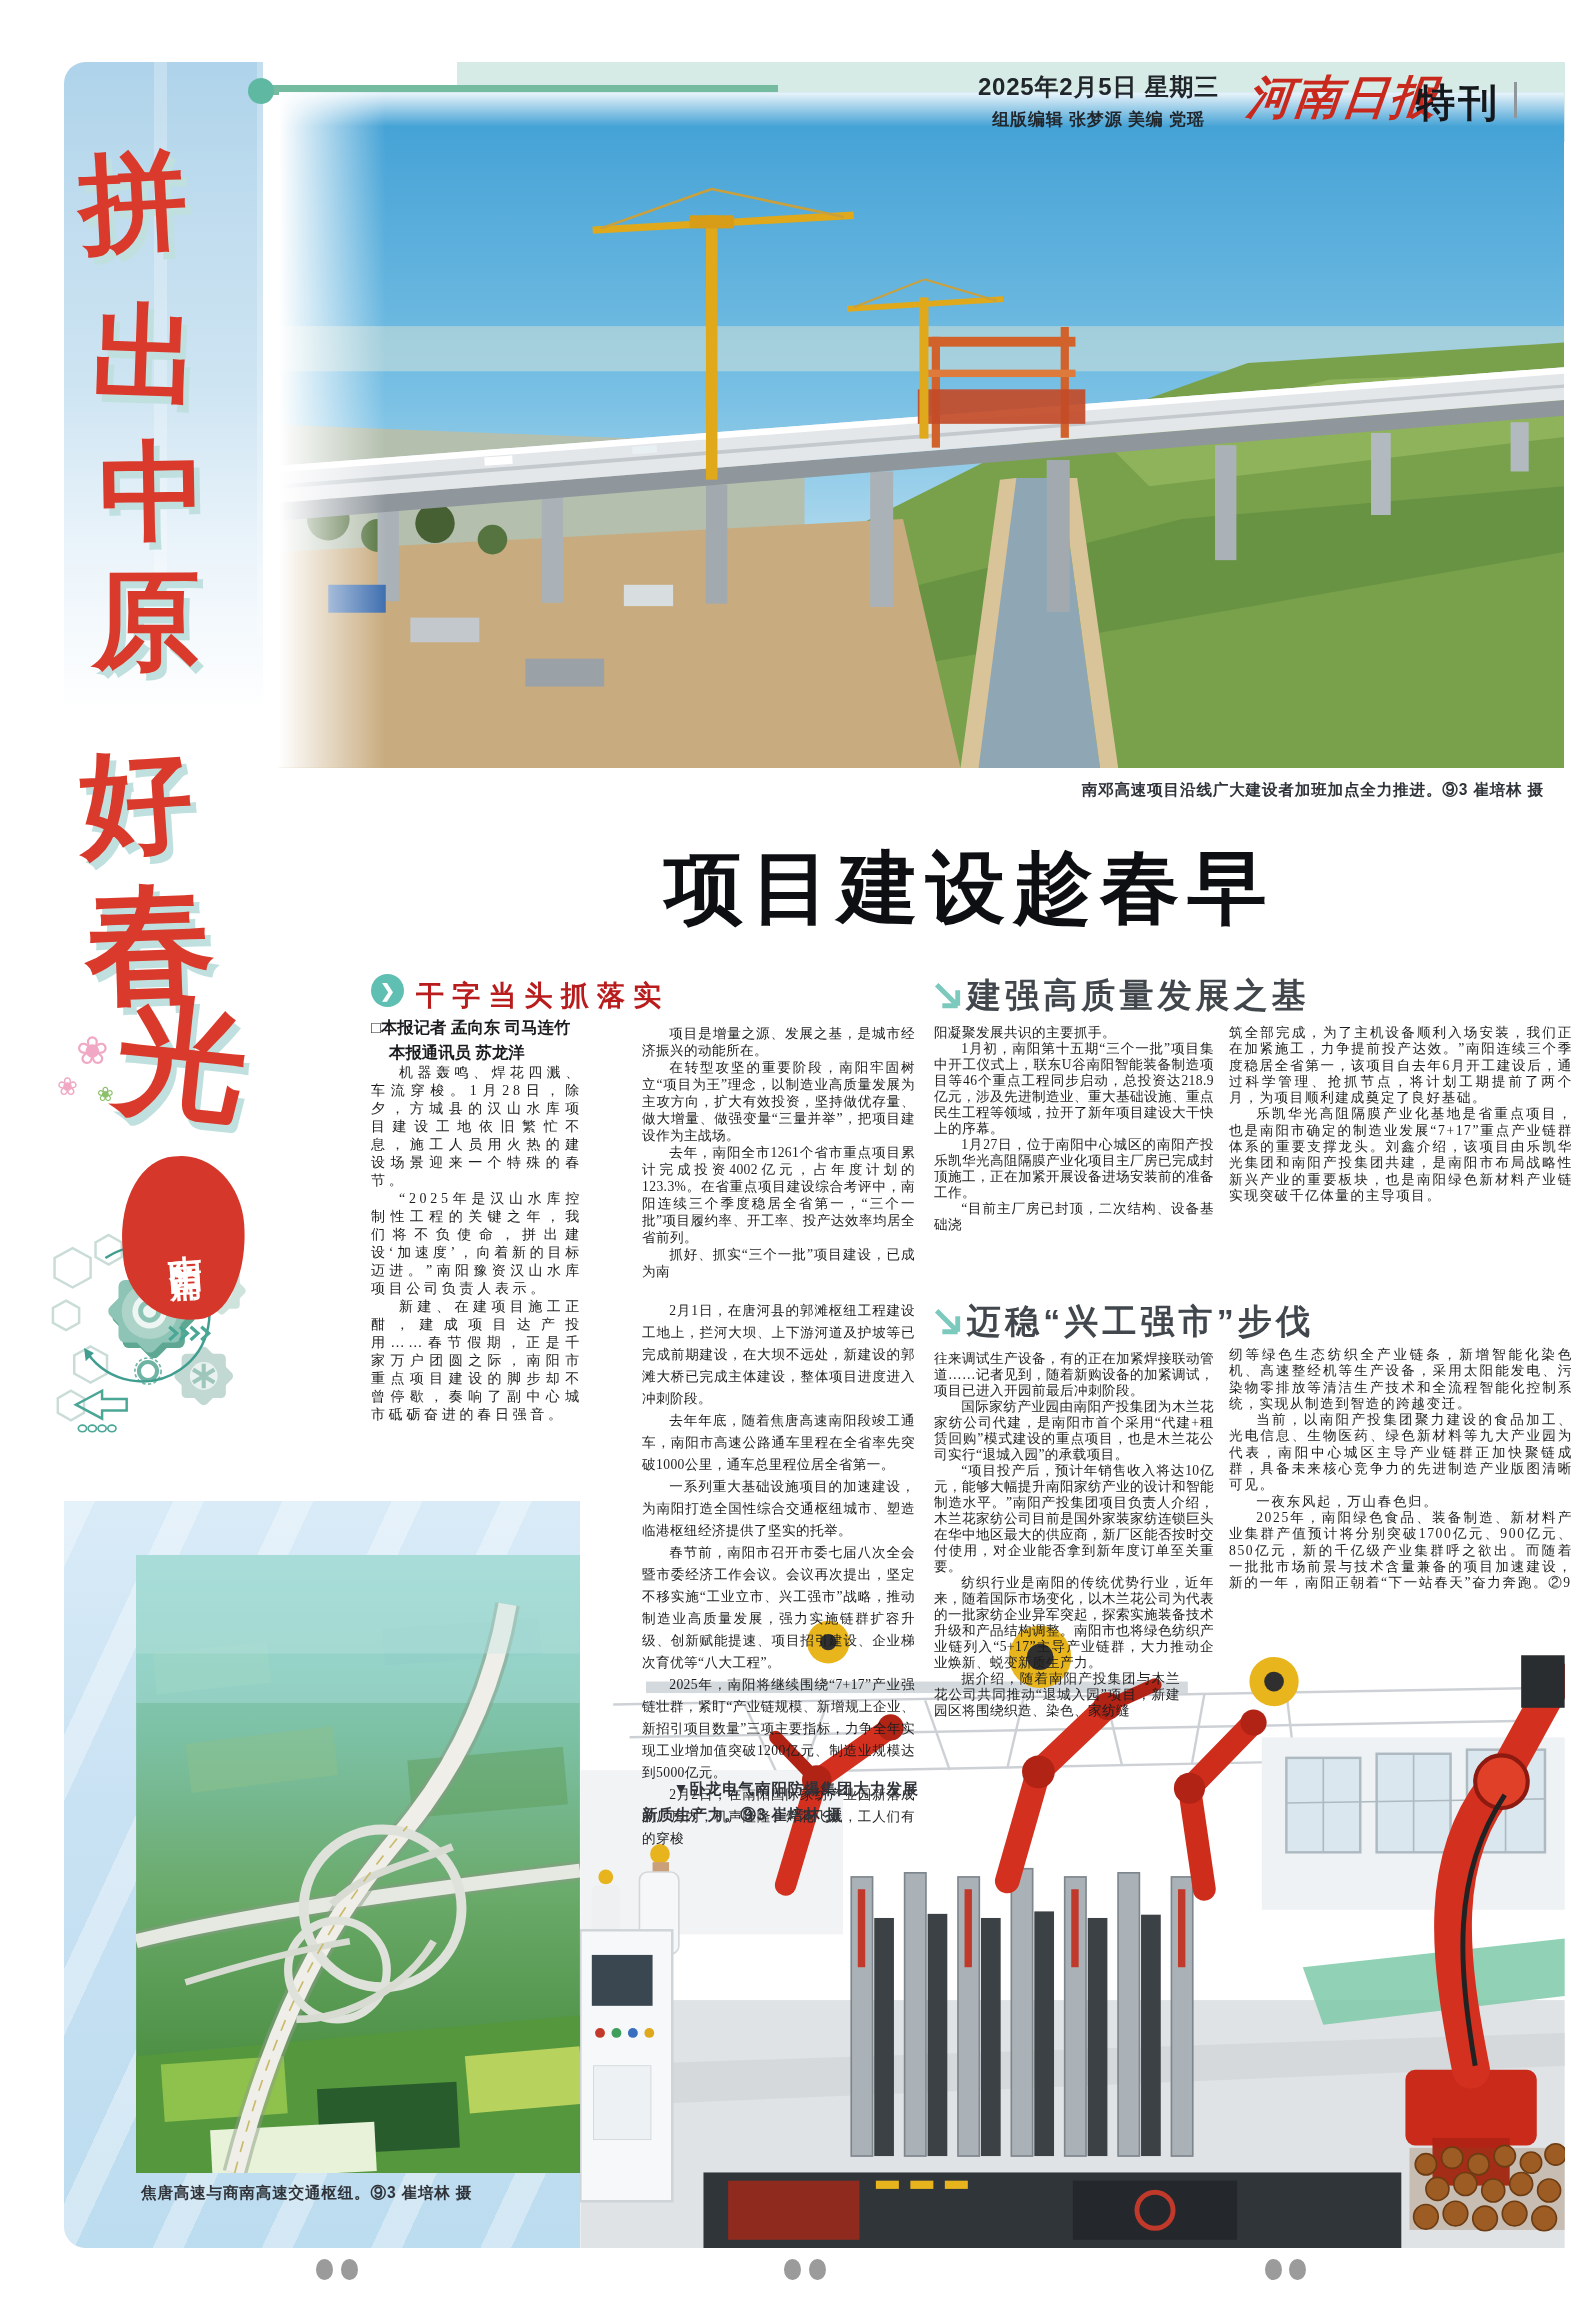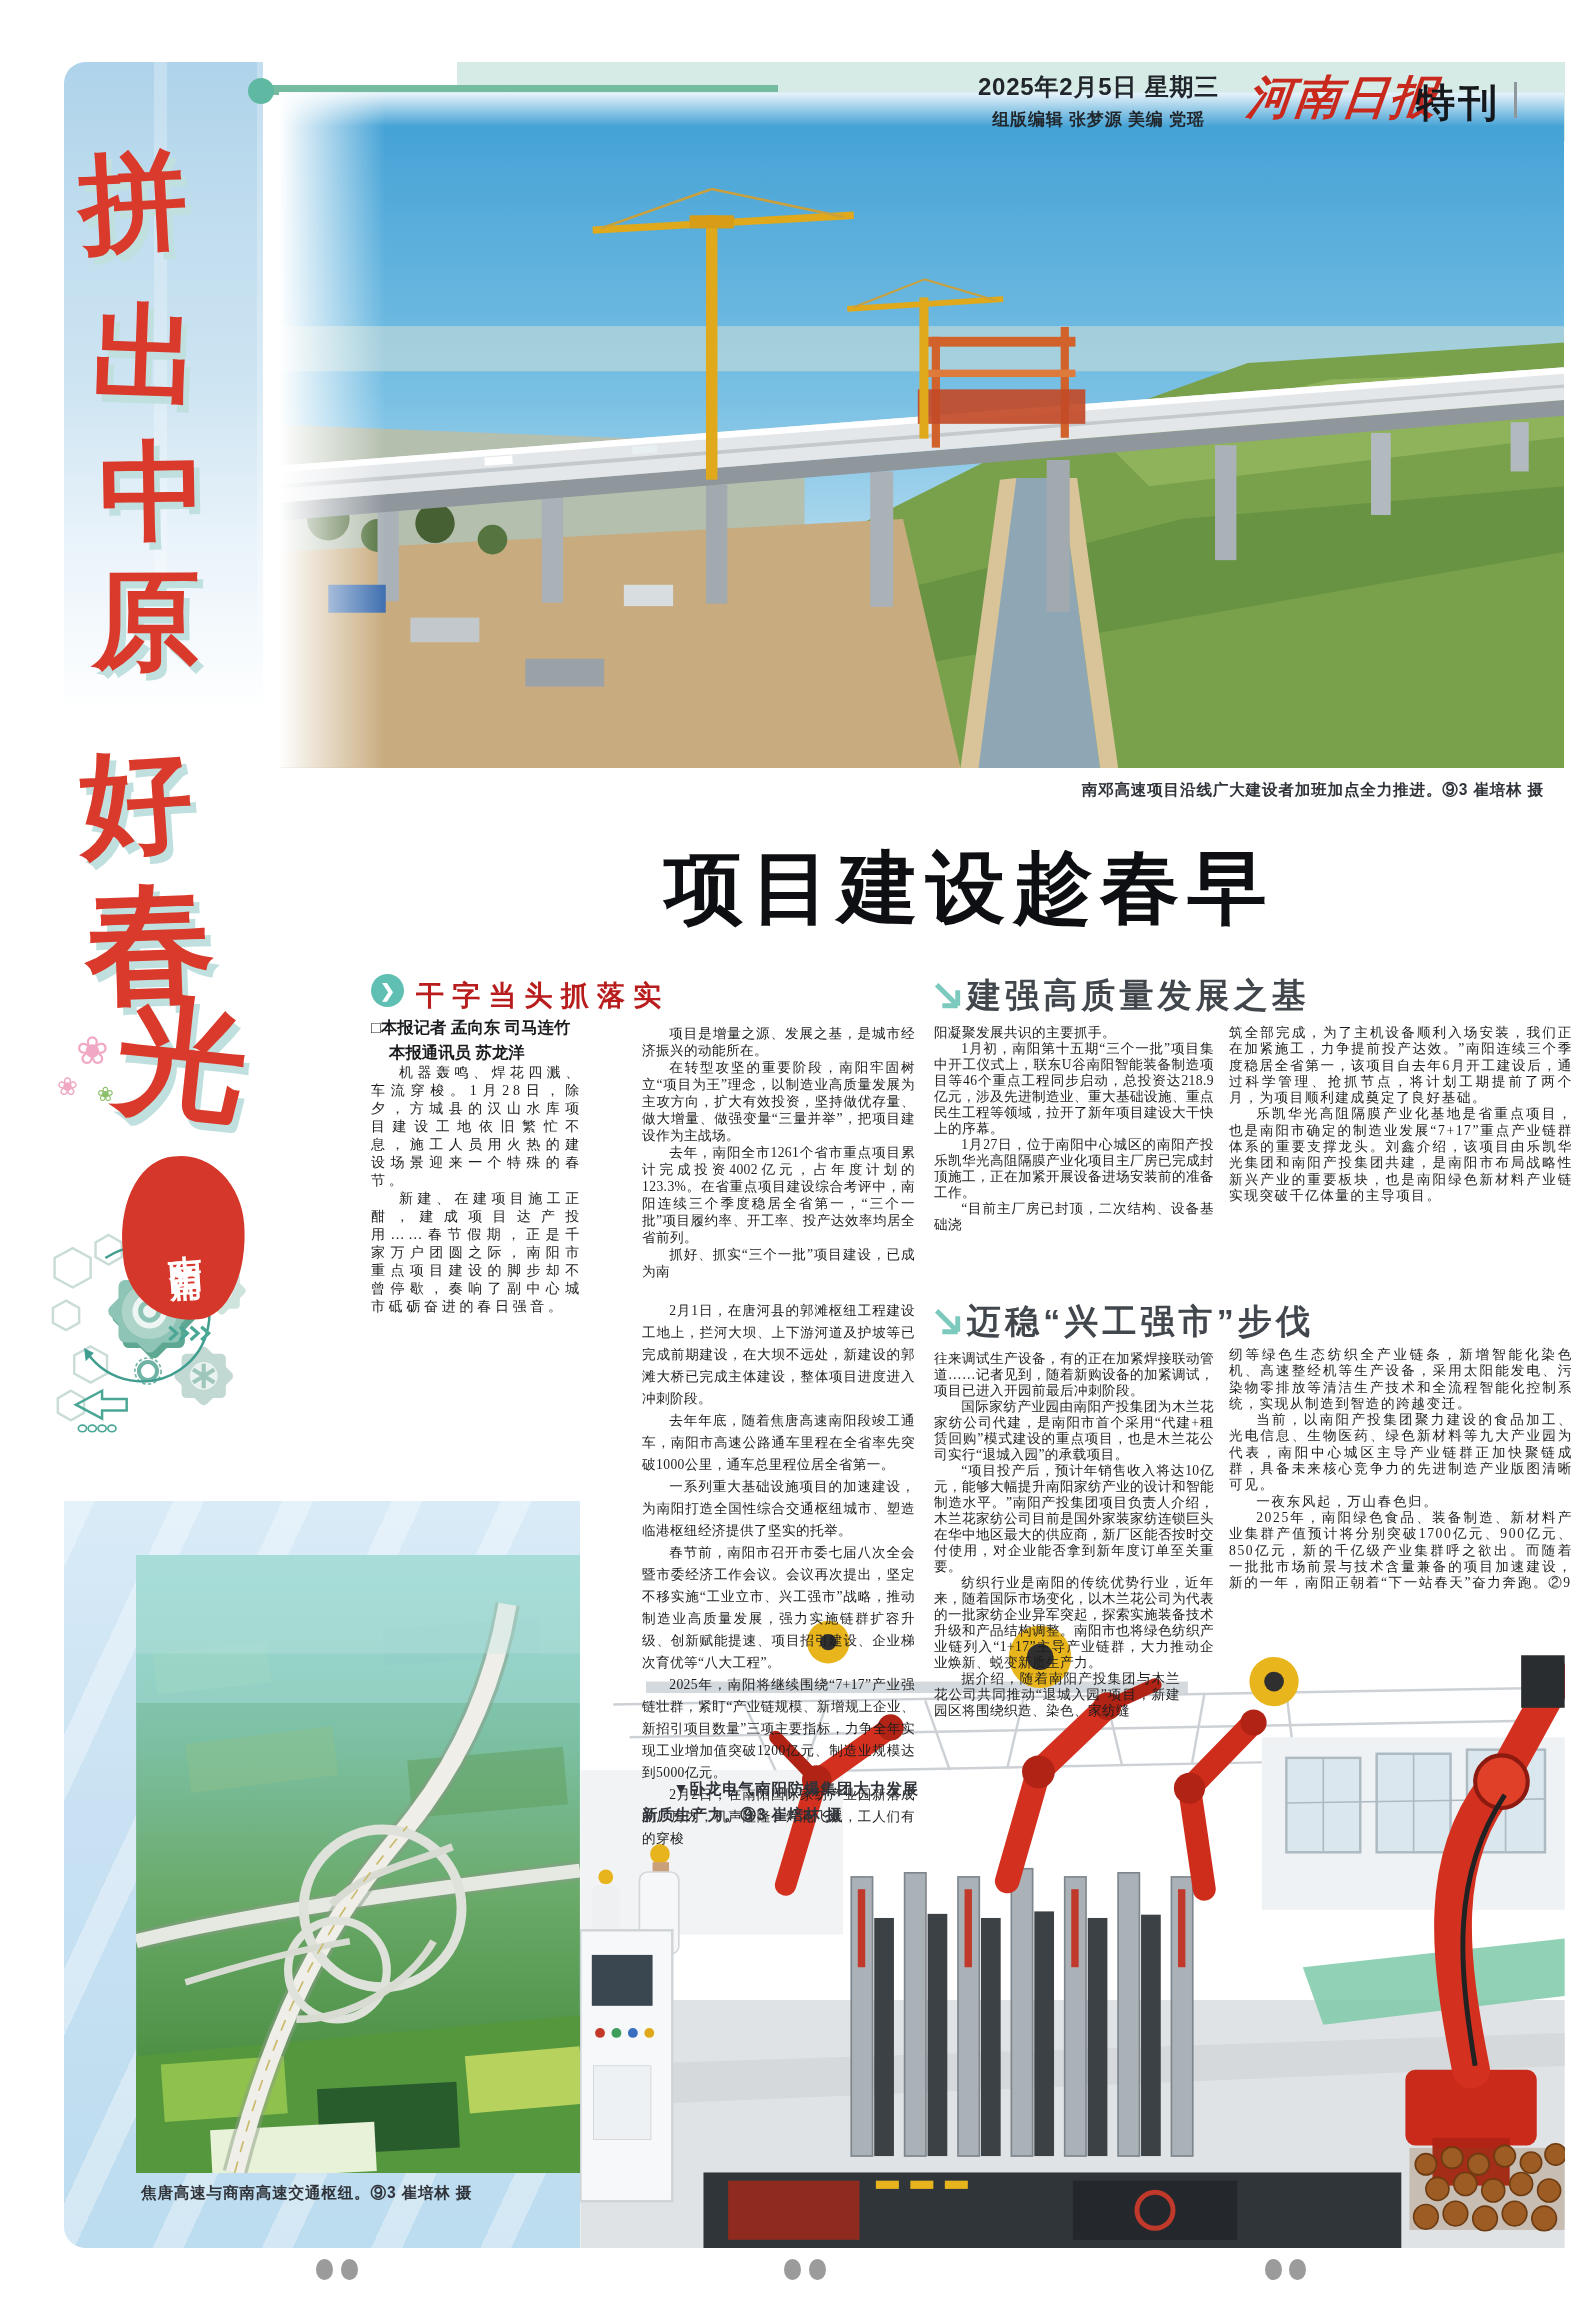--- a/index.html
+++ b/index.html
@@ -230,20 +230,21 @@
 <div class="abs headline">项目建设趁春早</div>
 <div class="abs kicker-ico">❯</div>
 <div class="abs kicker">干字当头抓落实</div>
 <div class="abs byline">
   <div>□本报记者 孟向东 司马连竹</div>
   <div class="ind">本报通讯员 苏龙洋</div>
 </div>
 
 <div class="abs bodytext col-a">
   <p>机器轰鸣、焊花四溅、车流穿梭。1月28日，除夕，方城县的汉山水库项目建设工地依旧繁忙不息，施工人员用火热的建设场景迎来一个特殊的春节。</p>
+  <p>“2025年是汉山水库控制性工程的关键之年，我们将不负使命，拼出建设‘加速度’，向着新的目标迈进。”南阳豫资汉山水库项目公司负责人表示。</p>
   <p>新建、在建项目施工正酣，建成项目达产投用……春节假期，正是千家万户团圆之际，南阳市重点项目建设的脚步却不曾停歇，奏响了副中心城市砥砺奋进的春日强音。</p>
 </div>
 
 <div class="abs bodytext col-b-top">
   <p>项目是增量之源、发展之基，是城市经济振兴的动能所在。</p>
   <p>在转型攻坚的重要阶段，南阳牢固树立“项目为王”理念，以制造业高质量发展为主攻方向，扩大有效投资，坚持做优存量、做大增量、做强变量“三量并举”，把项目建设作为主战场。</p>
   <p>去年，南阳全市1261个省市重点项目累计完成投资4002亿元，占年度计划的123.3%。在省重点项目建设综合考评中，南阳连续三个季度稳居全省第一，“三个一批”项目履约率、开工率、投产达效率均居全省前列。</p>
   <p>抓好、抓实“三个一批”项目建设，已成为南</p>
 </div>
 
@@ -276,21 +277,21 @@
 <div class="abs sec-head" style="left:931px;top:1299px;">
   <svg width="34" height="34" viewBox="0 0 42 42">
     <path d="M7,7 L33,33 M33,33 L33,14 M33,33 L14,33" stroke="#7cc9be" stroke-width="6" fill="none"></path>
   </svg>
   <span class="sec-title">迈稳“兴工强市”步伐</span>
 </div>
 <div class="abs bodytext col-c-low">
   <p class="cont">往来调试生产设备，有的正在加紧焊接联动管道……记者见到，随着新购设备的加紧调试，项目已进入开园前最后冲刺阶段。</p>
   <p>国际家纺产业园由南阳产投集团为木兰花家纺公司代建，是南阳市首个采用“代建+租赁回购”模式建设的重点项目，也是木兰花公司实行“退城入园”的承载项目。</p>
   <p>“项目投产后，预计年销售收入将达10亿元，能够大幅提升南阳家纺产业的设计和智能制造水平。”南阳产投集团项目负责人介绍，木兰花家纺公司目前是国外家装家纺连锁巨头在华中地区最大的供应商，新厂区能否按时交付使用，对企业能否拿到新年度订单至关重要。</p>
-  <p>纺织行业是南阳的传统优势行业，近年来，随着国际市场变化，以木兰花公司为代表的一批家纺企业异军突起，探索实施装备技术升级和产品结构调整。南阳市也将绿色纺织产业链列入“1+17”主导产业链群，大力推动企业焕新、蜕变新质生产力。</p>
+  <p>纺织行业是南阳的传统优势行业，近年来，随着国际市场变化，以木兰花公司为代表的一批家纺企业异军突起，探索实施装备技术升级和产品结构调整。南阳市也将绿色纺织产业链列入“5+17”主导产业链群，大力推动企业焕新、蜕变新质生产力。</p>
   <p class="narrow">据介绍，随着南阳产投集团与木兰花公司共同推动“退城入园”项目，新建园区将围绕织造、染色、家纺缝</p>
 </div>
 <div class="abs bodytext col-d-low">
   <p class="cont">纫等绿色生态纺织全产业链条，新增智能化染色机、高速整经机等生产设备，采用太阳能发电、污染物零排放等清洁生产技术和全流程智能化控制系统，实现从制造到智造的跨越变迁。</p>
   <p>当前，以南阳产投集团聚力建设的食品加工、光电信息、生物医药、绿色新材料等九大产业园为代表，南阳中心城区主导产业链群正加快聚链成群，具备未来核心竞争力的先进制造产业版图清晰可见。</p>
   <p>一夜东风起，万山春色归。</p>
   <p>2025年，南阳绿色食品、装备制造、新材料产业集群产值预计将分别突破1700亿元、900亿元、850亿元，新的千亿级产业集群呼之欲出。而随着一批批市场前景与技术含量兼备的项目加速建设，新的一年，南阳正朝着“下一站春天”奋力奔跑。②9</p>
 </div>
 
 <div class="abs photo" style="left:136px;top:1555px;width:444px;height:618px;z-index:2;">

